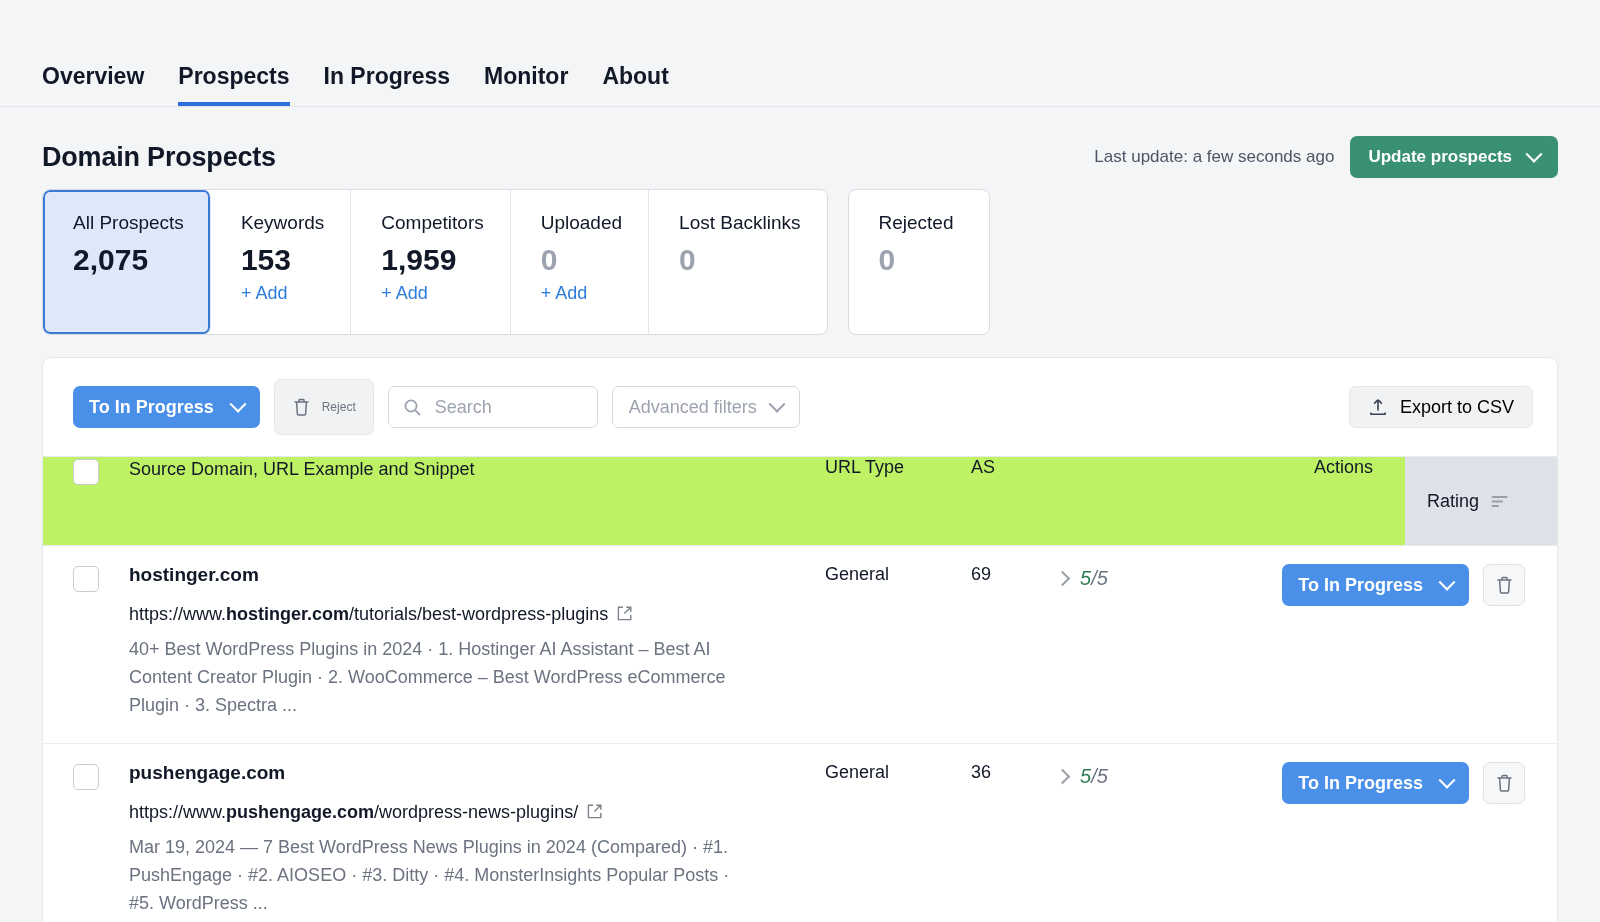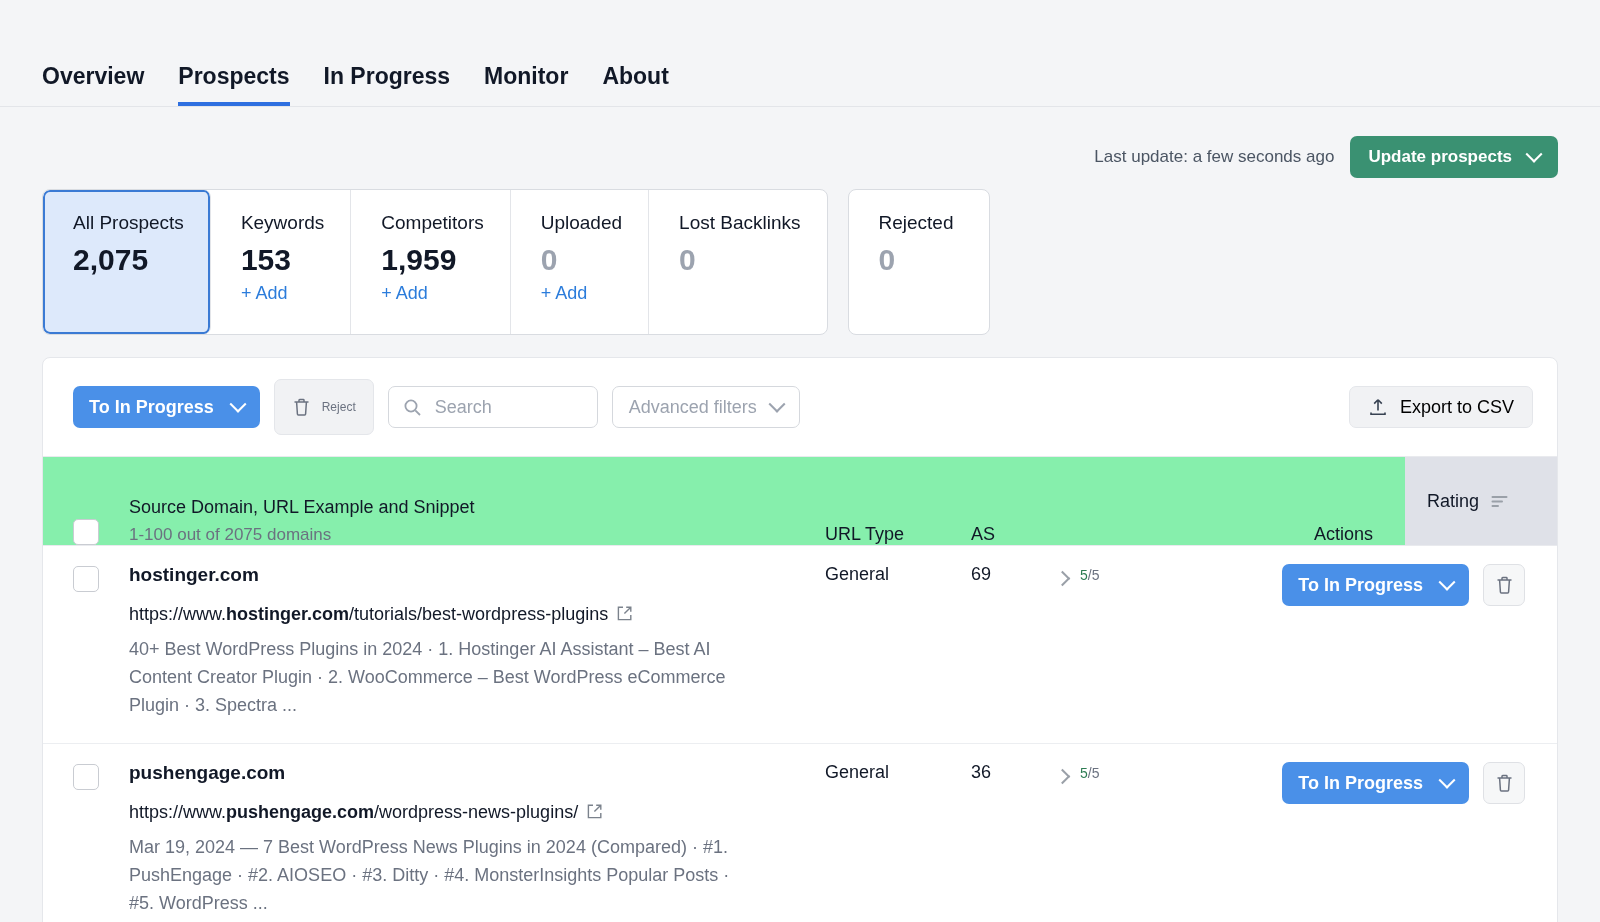--- a/index.html
+++ b/index.html
@@ -248,22 +248,22 @@
     font-family: inherit;
     display: inline-flex;
     align-items: center;
     gap: 12px;
     cursor: pointer;
   }
 
   
   .thead {
     display: flex;
-    align-items: flex-end;
-    background: #86efac;
+    align-items: flex-start;
+    background: #bef264;
     border-top: 1px solid #e9eaee;
     border-bottom: 1px solid #e9eaee;
     height: 90px;
   }
   .thead .col { display: flex; align-items: center; }
   .tbody-row {
     display: flex;
     align-items: flex-start;
     border-bottom: 1px solid #eceef1;
     padding-top: 18px;
@@ -318,21 +318,21 @@
   }
   .cell-text { font-size: 18px; color: #111827; padding-top: 3px; }
   .chev {
     width: 11px; height: 11px;
     border-right: 2.2px solid #9aa0a8;
     border-top: 2.2px solid #9aa0a8;
     transform: rotate(45deg);
     margin-top: 9px;
     cursor: pointer;
   }
-  .rating-val { font-size: 14px; color: #6b7280; padding-top: 3px; }
+  .rating-val { font-size: 20px; color: #6b7280; padding-top: 3px; font-style: italic; }
   .rating-val .score { color: #2e7d54; }
   .btn-row {
     background: #4a90e8;
     color: #fff;
     border: none;
     border-radius: 7px;
     height: 42px;
     padding: 0 16px;
     font-size: 18px;
     font-weight: 700;
@@ -360,20 +360,21 @@
 
 <div class="topnav">
   <div class="nav-tab active" style="border-bottom-color:transparent">Overview</div>
   <div class="nav-tab active">Prospects</div>
   <div class="nav-tab">In Progress</div>
   <div class="nav-tab">Monitor</div>
   <div class="nav-tab">About</div>
 </div>
 
 <div class="page-head">
+  <div class="page-title">Domain Prospects</div>
   <div class="head-right">
     <div class="last-update">Last update: a few seconds ago</div>
     <button class="btn-update">
       <span>Update prospects</span>
       <span class="caret"></span>
     </button>
   </div>
 </div>
 
 <div class="cards">
@@ -454,21 +455,20 @@
     </button>
   </div>
 
   <div class="thead">
     <div class="col col-check">
       <span class="checkbox"></span>
     </div>
     <div class="col col-main">
       <div>
         <div class="th-title">Source Domain, URL Example and Snippet</div>
-        <div class="th-sub">1-100 out of 2075 domains</div>
       </div>
     </div>
     <div class="col col-type">
       <span class="th-label">URL Type</span>
     </div>
     <div class="col col-as">
       <span class="th-label">AS</span>
     </div>
     <div class="col col-actions" style="align-items:center">
       <span class="th-label">Actions</span>

